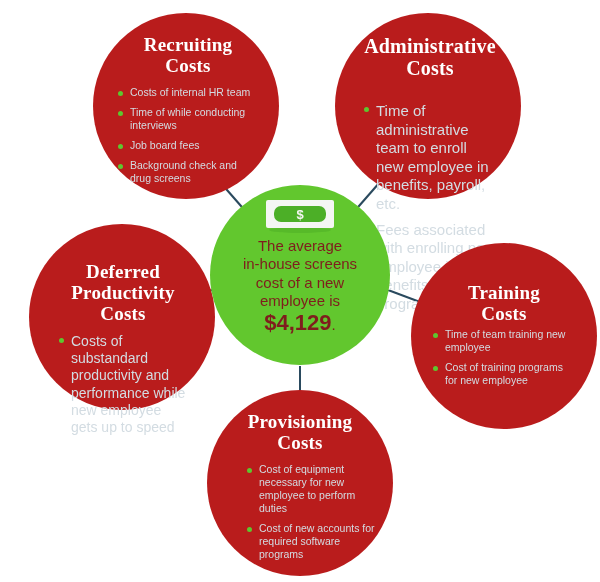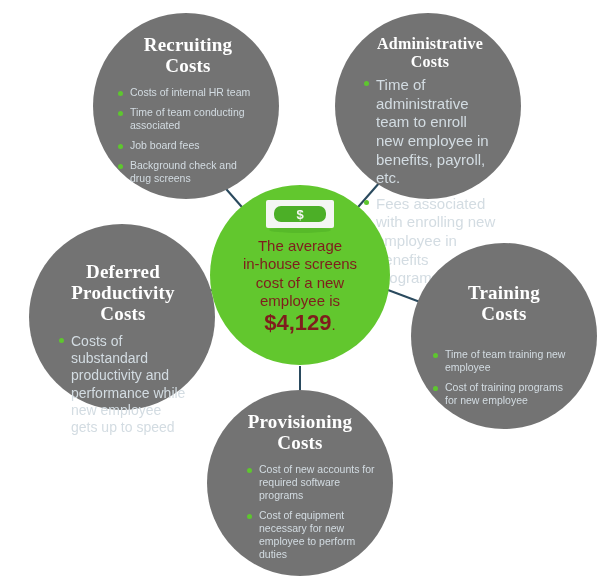--- a/index.html
+++ b/index.html
@@ -26,21 +26,21 @@
     width: 600px;
     height: 582px;
     z-index: 1;
   }
 
   .node {
     position: absolute;
     border-radius: 50%;
     box-sizing: border-box;
     z-index: 2;
-    background: #737373;
+    background: #b91c1c;
   }
 
   .node-inner {
     position: absolute;
     left: 0;
     right: 0;
     top: 0;
     bottom: 0;
     display: flex;
     flex-direction: column;
@@ -85,35 +85,35 @@
     left: 93px; top: 13px; width: 186px; height: 186px;
   }
   #node-recruiting .node-inner { padding: 22px 20px 0 24px; }
   #node-recruiting .node-title { font-size: 19px; margin-bottom: 9px; }
   #node-recruiting .bullets { font-size: 10.5px; width: 140px; }
 
   #node-administrative {
     left: 335px; top: 13px; width: 186px; height: 186px;
   }
   #node-administrative .node-inner { padding: 22px 18px 0 22px; }
-  #node-administrative .node-title { font-size: 16px; margin-bottom: 6px; }
+  #node-administrative .node-title { font-size: 20px; margin-bottom: 23px; }
   #node-administrative .bullets { font-size: 15px; width: 132px; }
 
   #node-deferred {
     left: 29px; top: 224px; width: 186px; height: 186px;
   }
   #node-deferred .node-inner { padding: 38px 18px 0 20px; }
   #node-deferred .node-title { font-size: 19px; margin-bottom: 8px; }
   #node-deferred .bullets { font-size: 14px; width: 132px; align-self: flex-start; margin-left: 10px; }
 
   #node-training {
     left: 411px; top: 243px; width: 186px; height: 186px;
   }
   #node-training .node-inner { padding: 40px 18px 0 18px; }
-  #node-training .node-title { font-size: 19px; margin-bottom: 23px; }
+  #node-training .node-title { font-size: 19px; margin-bottom: 3px; }
   #node-training .bullets { font-size: 10.5px; width: 142px; align-self: flex-start; margin-left: 4px; }
 
   #node-provisioning {
     left: 207px; top: 390px; width: 186px; height: 186px;
   }
   #node-provisioning .node-inner { padding: 22px 18px 0 18px; }
   #node-provisioning .node-title { font-size: 19px; margin-bottom: 9px; }
   #node-provisioning .bullets { font-size: 10.5px; width: 130px; align-self: flex-start; margin-left: 22px; }
 
   
@@ -162,21 +162,21 @@
   </svg>
 
   <div class="node" id="node-recruiting">
     <div class="node-inner">
       <div class="node-title">
         <span>Recruiting</span><br>
         <span>Costs</span>
       </div>
       <ul class="bullets">
         <li><span class="dot"></span><span>Costs of internal HR team</span></li>
-        <li><span class="dot"></span><span>Time of team conducting associated</span></li>
+        <li><span class="dot"></span><span>Time of while conducting interviews</span></li>
         <li><span class="dot"></span><span>Job board fees</span></li>
         <li><span class="dot"></span><span>Background check and drug screens</span></li>
       </ul>
     </div>
   </div>
 
   <div class="node" id="node-administrative">
     <div class="node-inner">
       <div class="node-title">
         <span>Administrative</span><br>
@@ -214,22 +214,22 @@
     </div>
   </div>
 
   <div class="node" id="node-provisioning">
     <div class="node-inner">
       <div class="node-title">
         <span>Provisioning</span><br>
         <span>Costs</span>
       </div>
       <ul class="bullets">
+        <li><span class="dot"></span><span>Cost of equipment necessary for new employee to perform duties</span></li>
         <li><span class="dot"></span><span>Cost of new accounts for required software programs</span></li>
-        <li><span class="dot"></span><span>Cost of equipment necessary for new employee to perform duties</span></li>
       </ul>
     </div>
   </div>
 
   <div id="node-center">
     <svg id="money-icon" viewBox="0 0 72 34">
       <ellipse cx="36" cy="31" rx="31" ry="3" fill="#4fae27" opacity="0.55"></ellipse>
       <rect x="2" y="1" width="68" height="28" rx="2" fill="#f4f6f3"></rect>
       <rect x="10" y="7" width="52" height="16" rx="7" fill="#4caf27"></rect>
       <text x="36" y="19.5" text-anchor="middle" font-family="'Liberation Sans', sans-serif" font-size="13" font-weight="bold" fill="#f4f6f3">$</text>

